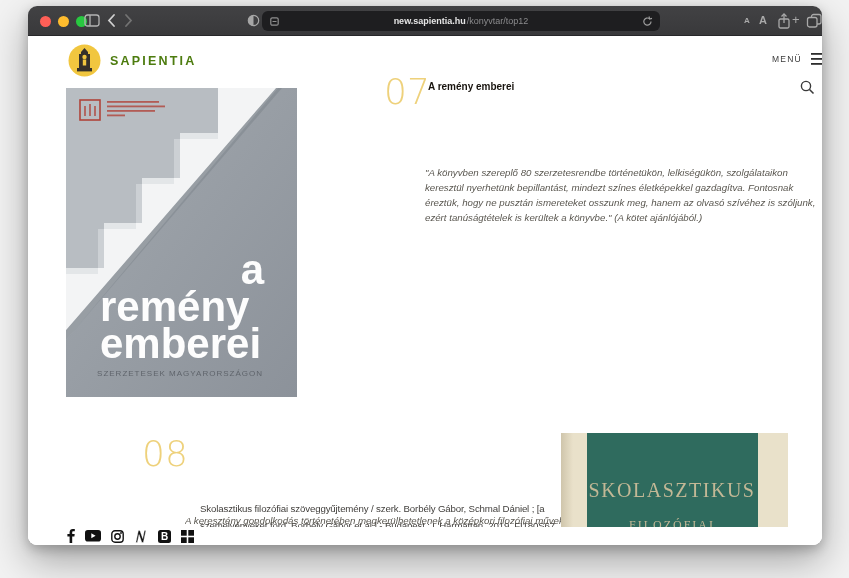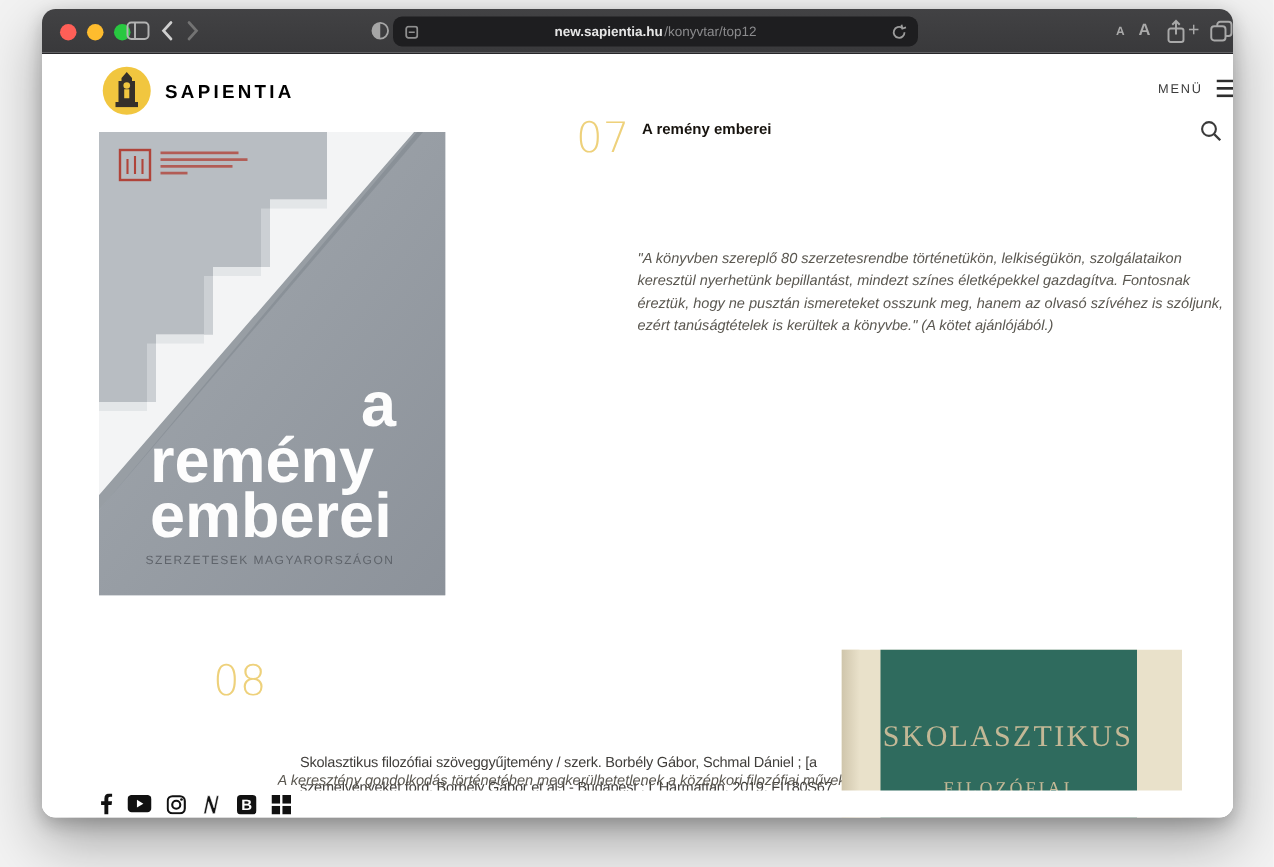--- a/index.html
+++ b/index.html
@@ -9,42 +9,42 @@
             border-radius:9px; overflow:hidden; background:#fff;
             box-shadow:0 16px 38px rgba(0,0,0,.32), 0 4px 12px rgba(0,0,0,.22); }
 
   
   .titlebar { position:absolute; left:0; top:0; right:0; height:30px;
               background:linear-gradient(#424244,#39393b); border-bottom:1px solid #27272a; }
   .tl { position:absolute; top:9.5px; width:11px; height:11px; border-radius:50%; }
   .tl.red{ left:12px; background:#ff5f57; } .tl.yel{ left:30px; background:#febc2e; }
   .tl.grn{ left:48px; background:#28c840; }
   .tbico { position:absolute; top:7px; }
-  .urlbar { position:absolute; left:234px; top:5px; width:350px; height:20px;
+  .urlbar { position:absolute; left:234px; top:5px; width:398px; height:20px;
             background:#1e1e20; border-radius:6px; display:flex; align-items:center;
             justify-content:center; gap:4px; }
   .urlbar .host { color:#e6e6e6; font-size:9px; font-weight:bold; }
   .urlbar .path { color:#8b8b8d; font-size:9px; margin-left:-3px; }
   .url-site-icon{ position:absolute; left:8px; top:5.5px; }
   .url-reload   { position:absolute; right:7px; top:4.5px; }
   .abtn { position:absolute; color:#a9a9a9; font-weight:bold; }
   .a1{ left:716px; top:10px; font-size:8px; } .a2{ left:731px; top:8px; font-size:11px; }
   .plus{ left:764px; top:6px; font-size:13px; font-weight:normal; }
 
   
   .viewport { position:absolute; left:0; top:30px; right:0; bottom:0; background:#fff; overflow:hidden; }
 
   .brand-wrap { position:absolute; left:40px; top:8px; display:flex; align-items:center; gap:9px; cursor:pointer; }
-  .brand-name { font-size:12.5px; font-weight:bold; letter-spacing:2.2px; color:#000000; }
+  .brand-name { font-size:12.5px; font-weight:bold; letter-spacing:2.2px; color:#4d7c0f; }
   .menu-wrap { position:absolute; left:744px; top:17px; display:flex; align-items:center; gap:9px; cursor:pointer; }
   .menu-label { font-size:8.5px; letter-spacing:1.2px; color:#3b3b3b; }
   .search-btn { position:absolute; left:772px; top:44px; cursor:pointer; }
 
   .item-number { position:absolute; font-family:"DejaVu Sans","Liberation Sans",sans-serif;
-                 font-weight:200; font-size:28px; line-height:40px; color:#eed17b; }
+                 font-weight:200; font-size:36px; line-height:40px; color:#eed17b; }
   .num07 { left:356px; top:36px; } .num08 { left:114px; top:398px; }
   .item-title { position:absolute; font-size:10px; font-weight:bold; color:#17130e; cursor:pointer; }
   .t07 { left:400px; top:45px; } .t08 { left:157px; top:410px; }
   .item-desc { position:absolute; font-size:9.7px; letter-spacing:-0.15px; line-height:16.5px; color:#403e3b; }
   .d07 { left:400px; top:62px; width:376px; } .d08 { left:172px; top:428px; width:382px;margin-top:37px; }
   .item-quote { position:absolute; font-size:9.7px; font-style:italic; line-height:15px; color:#5a5750; }
   .q07 { left:397px; top:129px; width:392px; }
   .q08 { left:157px; top:477px; width:402px; white-space:nowrap; overflow:hidden; }
 
   .cover1 { position:absolute; left:38px; top:52px; width:231px; height:309px; }

